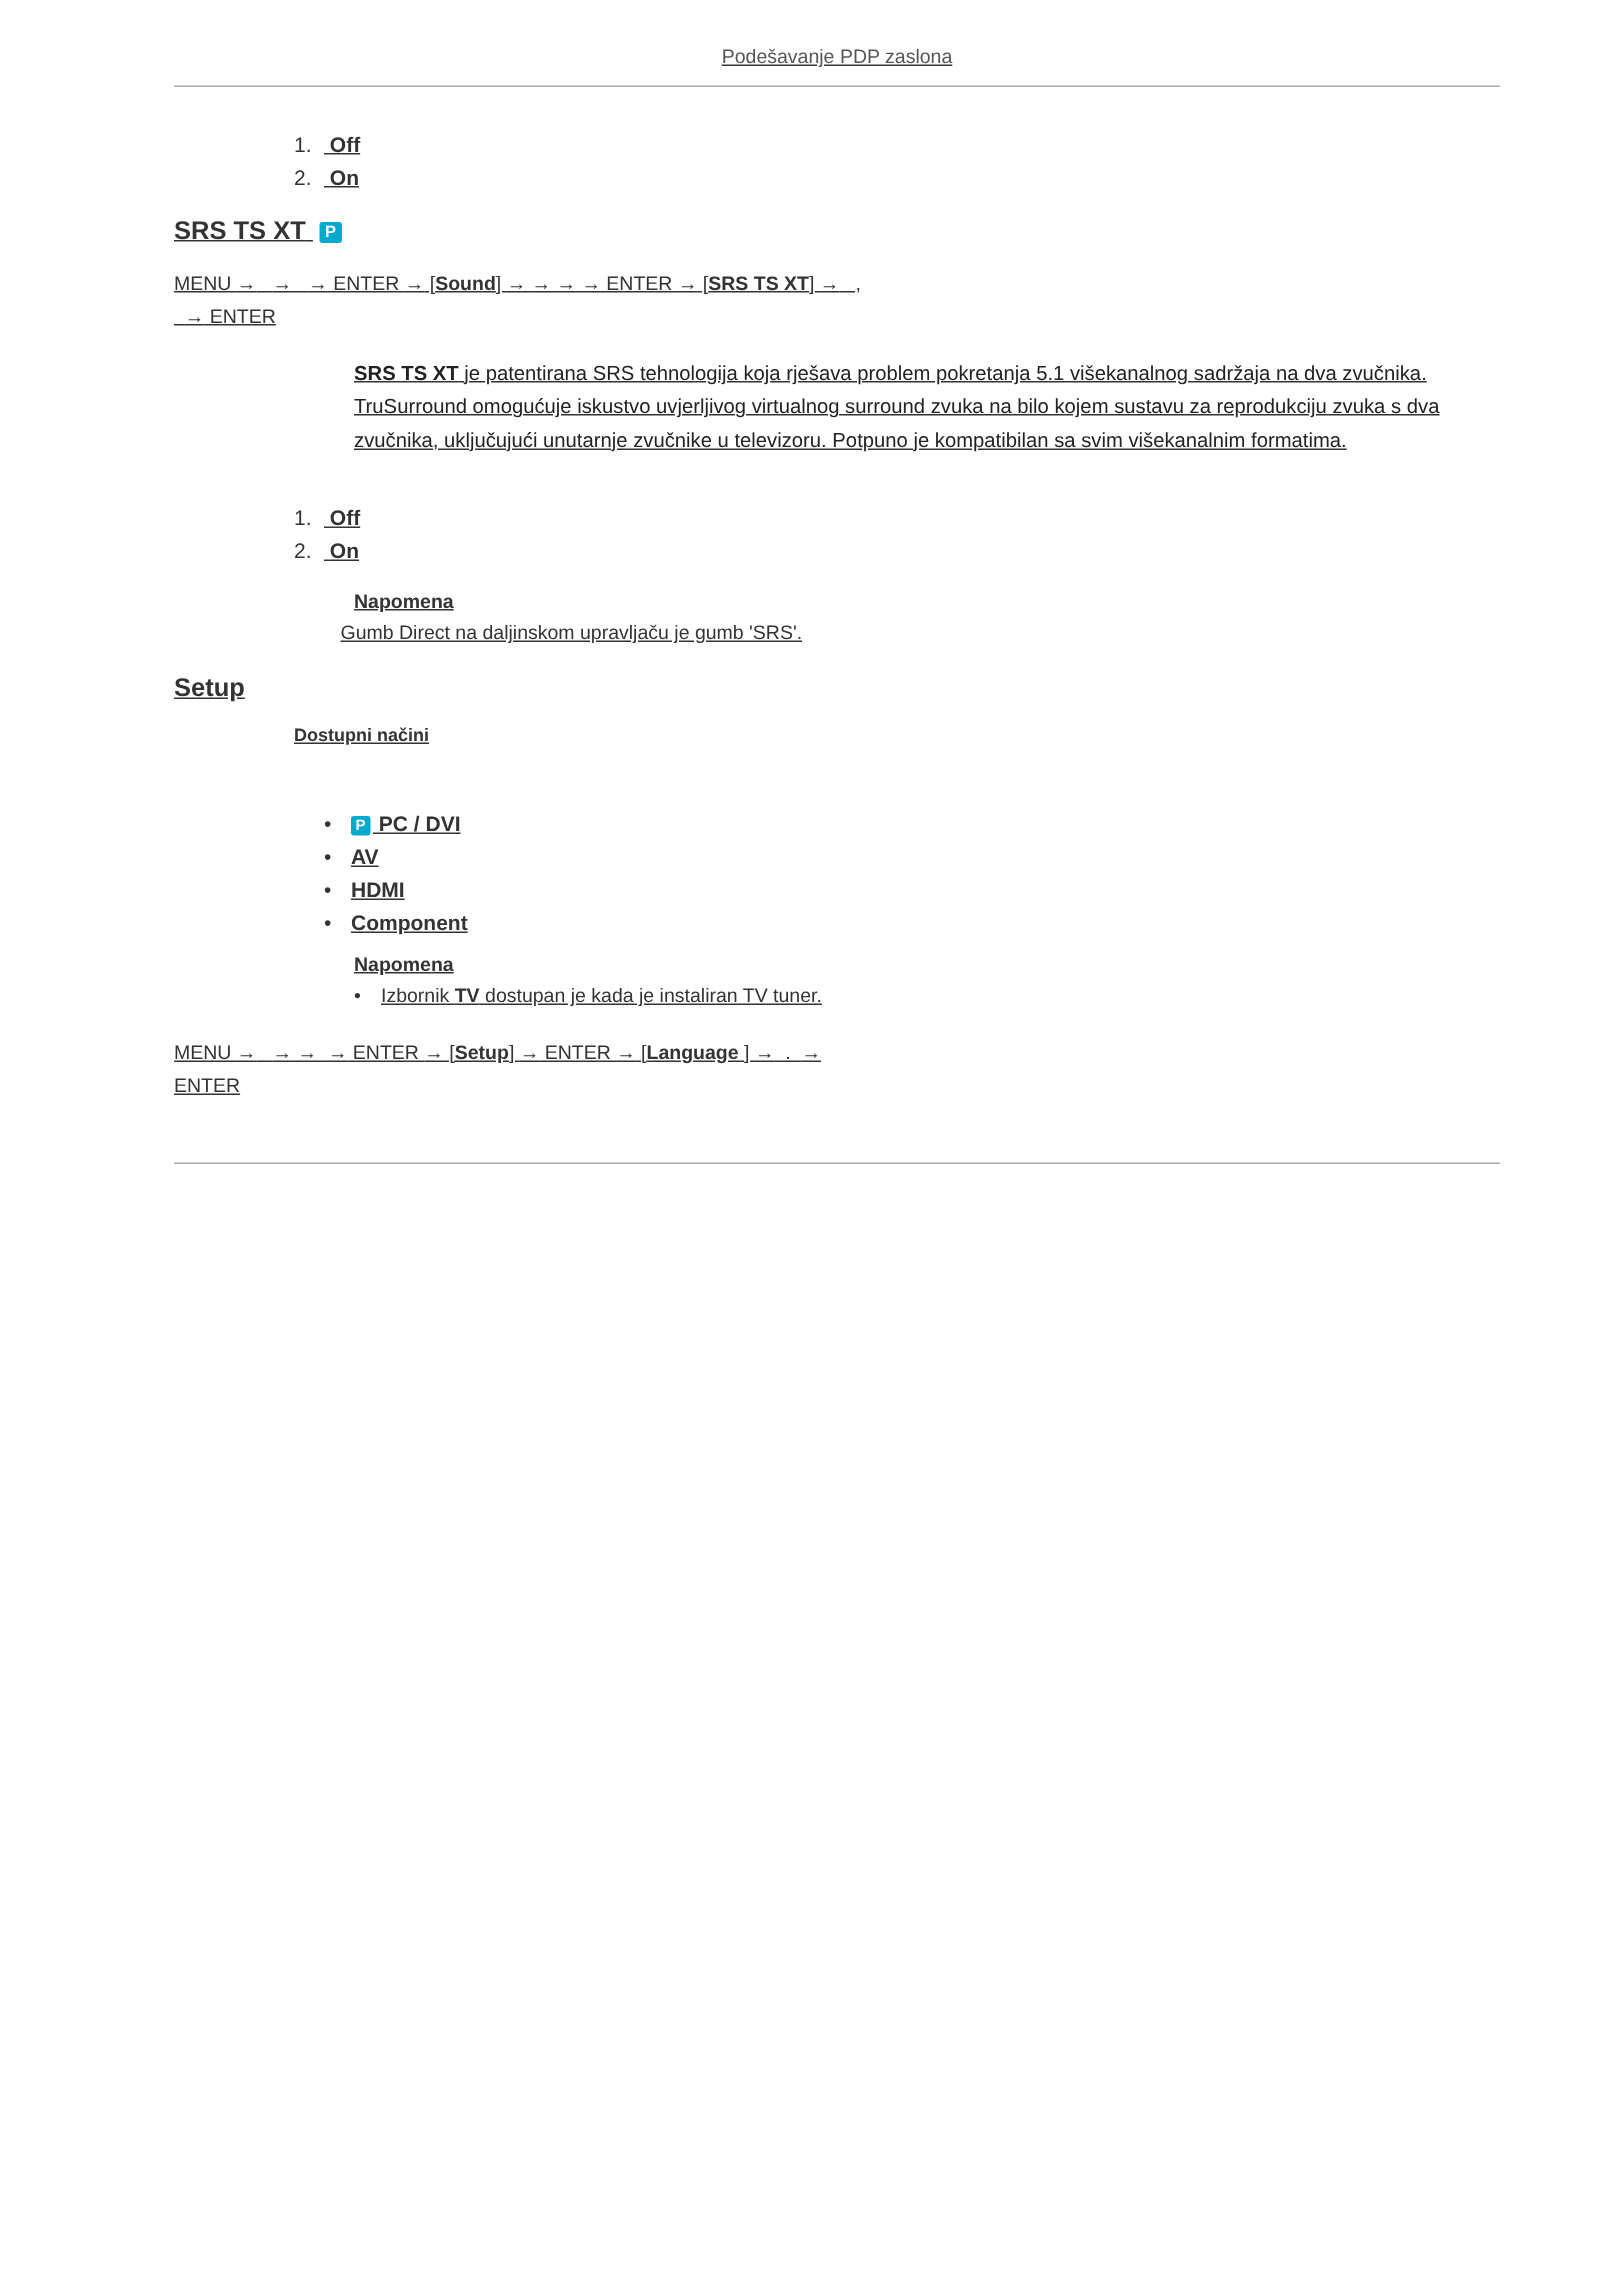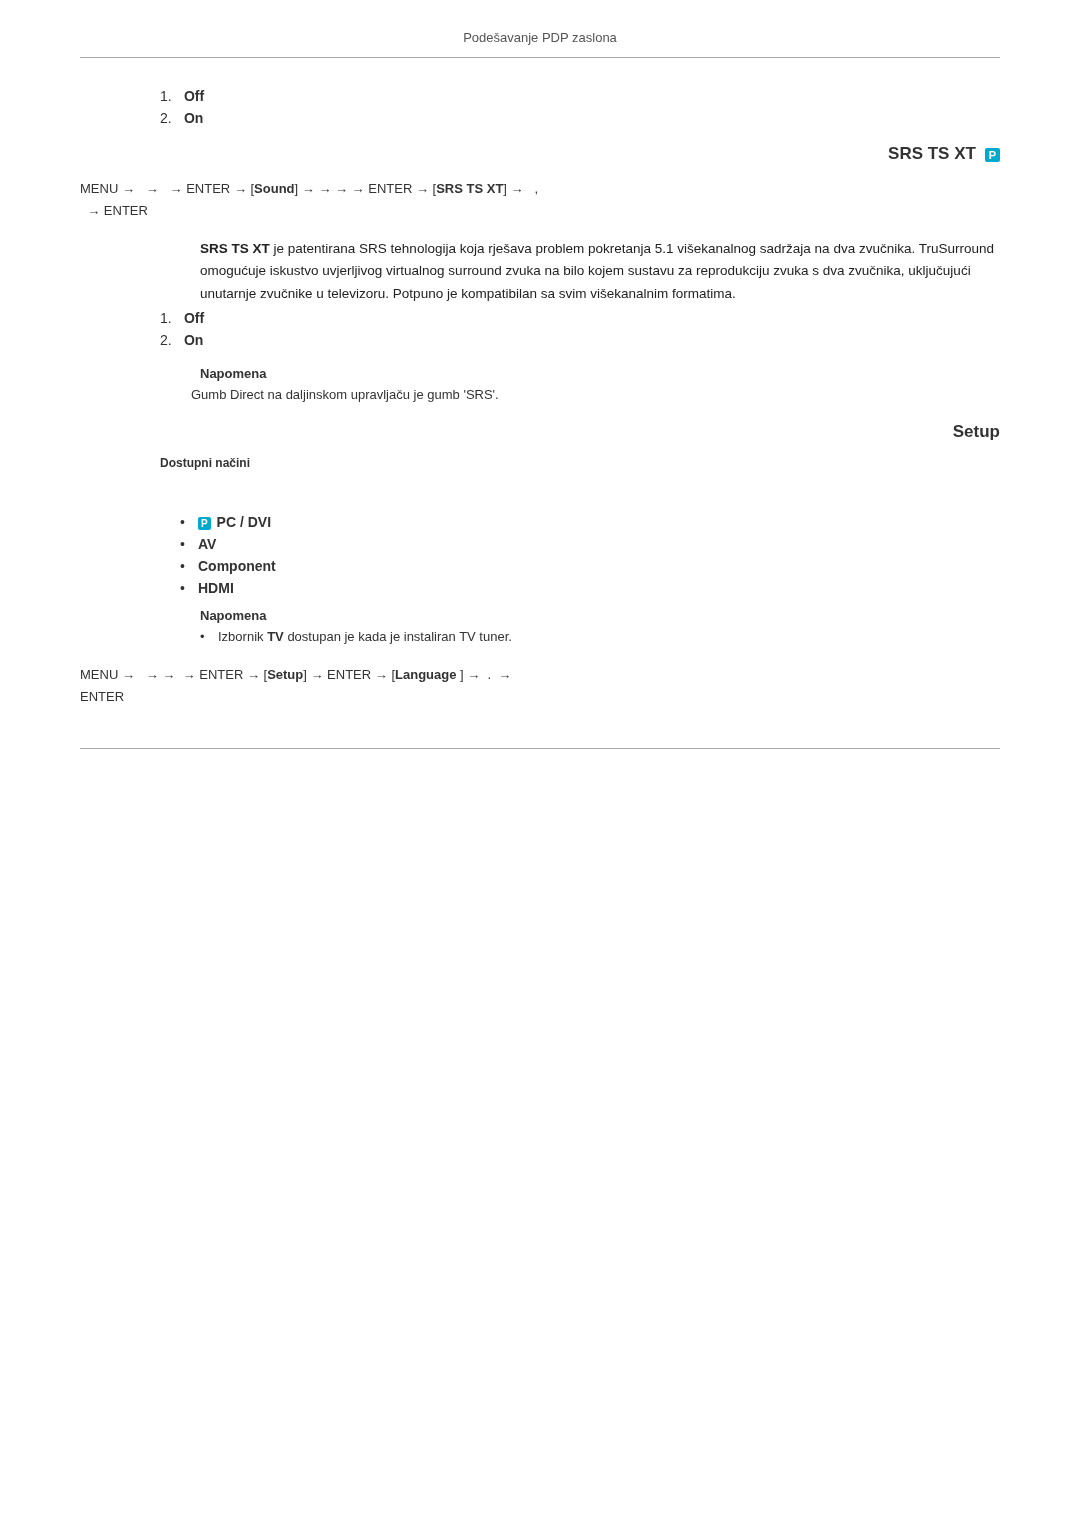--- a/index.html
+++ b/index.html
@@ -12,22 +12,23 @@
       font-family: Arial, sans-serif;
       font-size: 14px;
       color: #333;
       background: #fff;
       width: 1080px;
       min-height: 1527px;
       position: relative;
     }
 
     .page-container {
-      padding: 30px 80px 60px 80px;
-      position: relative;
+      padding: 30px 80px 60px 116px;
+      position: relative;
+      text-decoration: underline;
     }
 
     .page-header {
       text-align: center;
       font-size: 13px;
       color: #555;
       padding-bottom: 12px;
       border-bottom: 1px solid #aaa;
       margin-bottom: 30px;
     }
@@ -50,21 +51,20 @@
 
     .bold {
       font-weight: bold;
     }
 
     .section-heading {
       font-size: 17px;
       font-weight: bold;
       margin-bottom: 14px;
       margin-top: 10px;
-      text-align: right;
     }
 
     .sub-section-heading {
       font-size: 12px;
       font-weight: bold;
       margin-bottom: 12px;
       margin-top: 8px;
       margin-left: 80px;
     }
 
@@ -88,21 +88,21 @@
     }
 
     .menu-path .kw {
       font-weight: bold;
     }
 
     .description-text {
       font-size: 13.5px;
       line-height: 1.65;
       margin-left: 120px;
-      margin-bottom: 5px;
+      margin-bottom: 32px;
       color: #222;
     }
 
     .note-label {
       font-size: 13px;
       font-weight: bold;
       margin-left: 120px;
       margin-bottom: 6px;
       margin-top: 3px;
     }
@@ -247,24 +247,24 @@
 
       <ul class="bullet-list">
         <li>
           <span class="inline-badge">P</span>
           <span class="bold">PC / DVI</span>
         </li>
         <li>
           <span class="bold">AV</span>
         </li>
         <li>
+          <span class="bold">HDMI</span>
+        </li>
+        <li>
           <span class="bold">Component</span>
-        </li>
-        <li>
-          <span class="bold">HDMI</span>
         </li>
       </ul>
 
       <div class="note-label">Napomena</div>
       <ul class="bullet-list-note">
         <li>
           Izbornik <span class="bold">TV</span> dostupan je kada je instaliran TV tuner.
         </li>
       </ul>
     </div>

